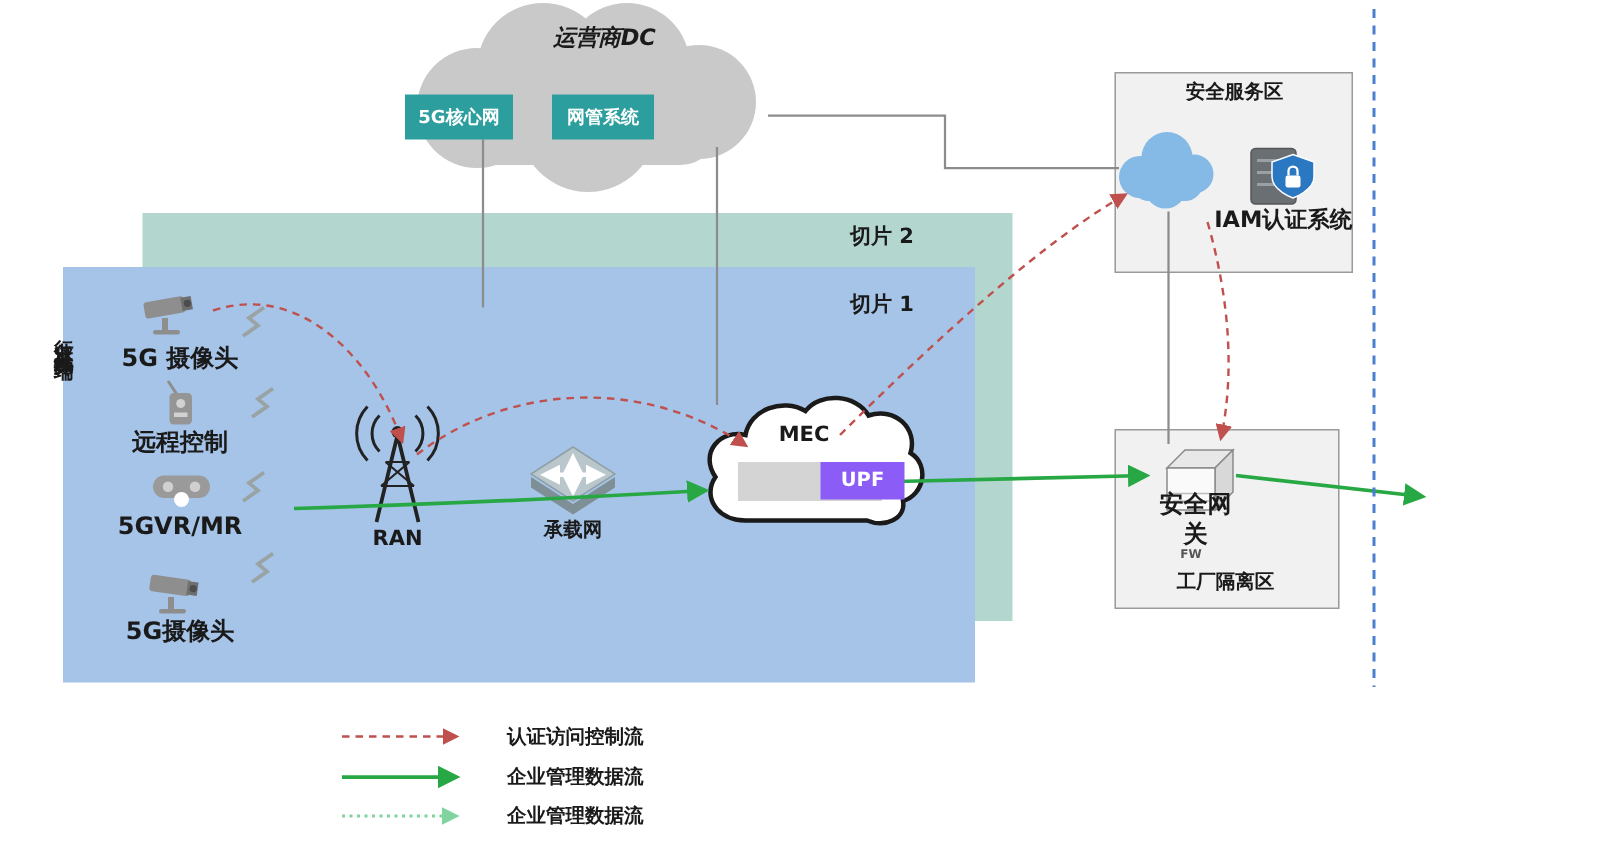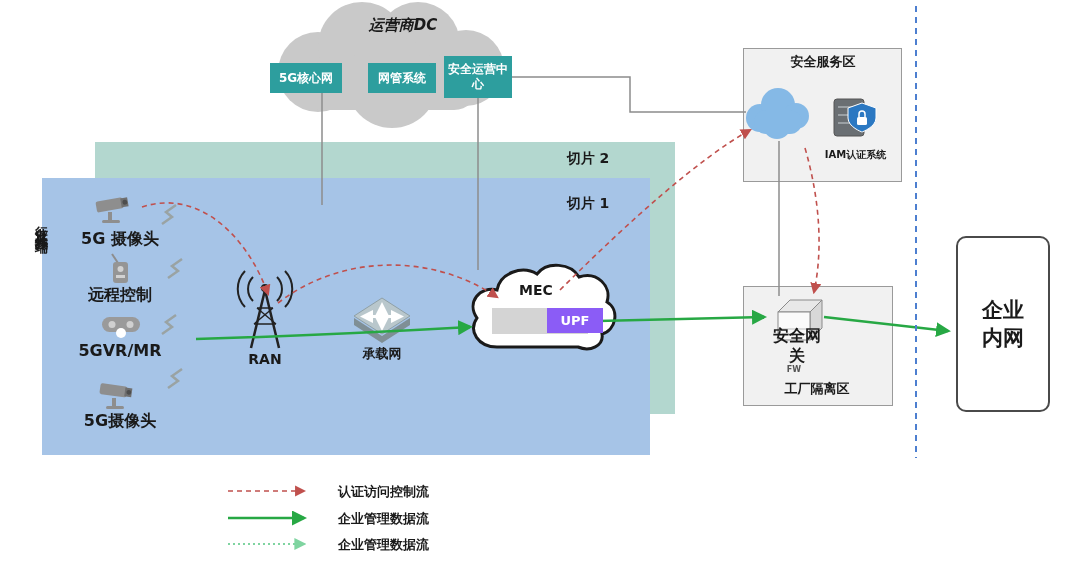--- a/index.html
+++ b/index.html
@@ -15,36 +15,33 @@
              font-size:12px;display:flex;align-items:center;justify-content:center;
              text-align:center;line-height:1.25;}
   .upf-box{position:absolute;z-index:3;background:#8b5cf6;color:#fff;font-weight:bold;
            font-size:13px;display:flex;align-items:center;justify-content:center;margin-left:39px;}
   .enterprise{position:absolute;z-index:1;background:#fff;border:2px solid #4a4a4a;border-radius:10px;
               display:flex;align-items:center;justify-content:center;}
   .enterprise-text{font-size:21px;font-weight:bold;width:48px;text-align:center;line-height:1.35;}
   .vtext{writing-mode:vertical-rl;text-orientation:upright;font-weight:bold;font-size:13px;
          letter-spacing:2px;}
   svg.layer{position:absolute;left:0;top:0;z-index:2;}
-  .small{font-size:16px;} .tiny{font-size:10px;margin-top:12px;} .mid{font-size:13px;} .big{font-size:14px;} .title{font-size:15px;font-style:italic;}
+  .small{font-size:16px;} .tiny{font-size:15px;} .mid{font-size:13px;} .big{font-size:14px;} .title{font-size:15px;font-style:italic;}
   .fw-text{font-size:8px;color:#555;font-weight:bold;text-align:center;}
 </style>
 </head>
 <body>
 
 <div class="stage">
 
   <div class="slice slice2" style="left:95px;top:142px;width:580px;height:272px;"></div>
   <div class="slice slice1" style="left:42px;top:178px;width:608px;height:277px;"></div>
 
   <div class="zone-box" style="left:743px;top:48px;width:157px;height:132px;"></div>
   <div class="zone-box" style="left:743px;top:286px;width:148px;height:118px;"></div>
-  <div class="enterprise" style="left:956px;top:236px;width:90px;height:172px;">
-    <div class="enterprise-text">企业内网</div>
-  </div>
 
   <svg class="layer" width="1080" height="566" viewBox="0 0 1080 566">
     <defs>
       <marker id="ar-red" viewBox="0 0 10 10" refX="8" refY="5" markerWidth="7" markerHeight="7" orient="auto-start-reverse">
         <path d="M0,0 L10,5 L0,10 z" fill="#c0504d"></path>
       </marker>
       <marker id="ar-green" viewBox="0 0 10 10" refX="8" refY="5" markerWidth="6" markerHeight="6" orient="auto-start-reverse">
         <path d="M0,0 L10,5 L0,10 z" fill="#27a844"></path>
       </marker>
       <marker id="ar-lgreen" viewBox="0 0 10 10" refX="8" refY="5" markerWidth="6" markerHeight="6" orient="auto-start-reverse">
@@ -181,21 +178,20 @@
       <path d="M228,491 H304" stroke="#c0504d" stroke-width="1.6" stroke-dasharray="5,4" marker-end="url(#ar-red)"></path>
       <path d="M228,518 H304" stroke="#27a844" stroke-width="2.5" marker-end="url(#ar-green)"></path>
       <path d="M228,544 H304" stroke="#7fd4a0" stroke-width="2" stroke-dasharray="2,3" marker-end="url(#ar-lgreen)"></path>
     </g>
   </svg>
 
   <div class="abs z3 lbl title" style="left:348px;top:16px;width:110px;">运营商DC</div>
 
   <div class="teal-node" style="left:270px;top:63px;width:72px;height:30px;">5G核心网</div>
   <div class="teal-node" style="left:368px;top:63px;width:68px;height:30px;">网管系统</div>
-  <div class="teal-node" style="left:444px;top:56px;width:68px;height:42px;padding:0 4px;box-sizing:border-box;">安全运营中心</div>
 
   <div class="abs z3 lbl mid" style="left:763px;top:54px;width:120px;">安全服务区</div>
   <div class="abs z3 lbl tiny" style="left:808px;top:137px;width:95px;">IAM认证系统</div>
 
   <div class="abs z3 lbl big" style="left:556px;top:150px;width:64px;">切片 2</div>
   <div class="abs z3 lbl big" style="left:556px;top:195px;width:64px;">切片 1</div>
 
   <div class="abs z3 vtext" style="left:32px;top:216px;height:150px;">行业泛在无线终端</div>
 
   <div class="abs z3 lbl small" style="left:78px;top:229px;width:84px;">5G 摄像头</div>

